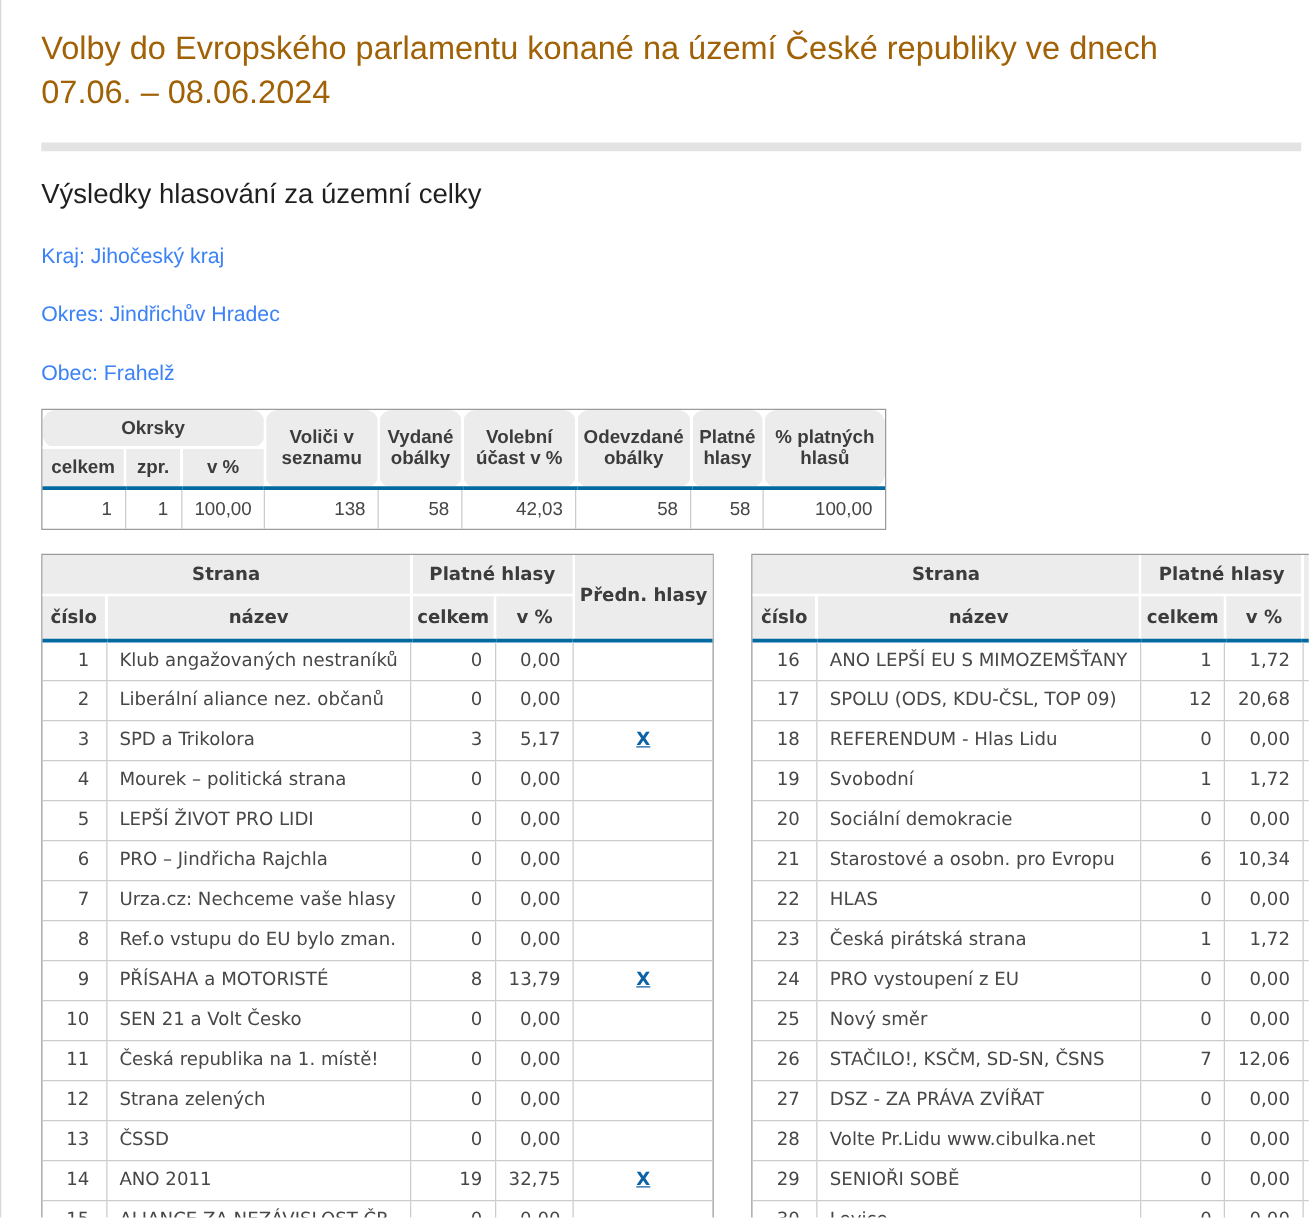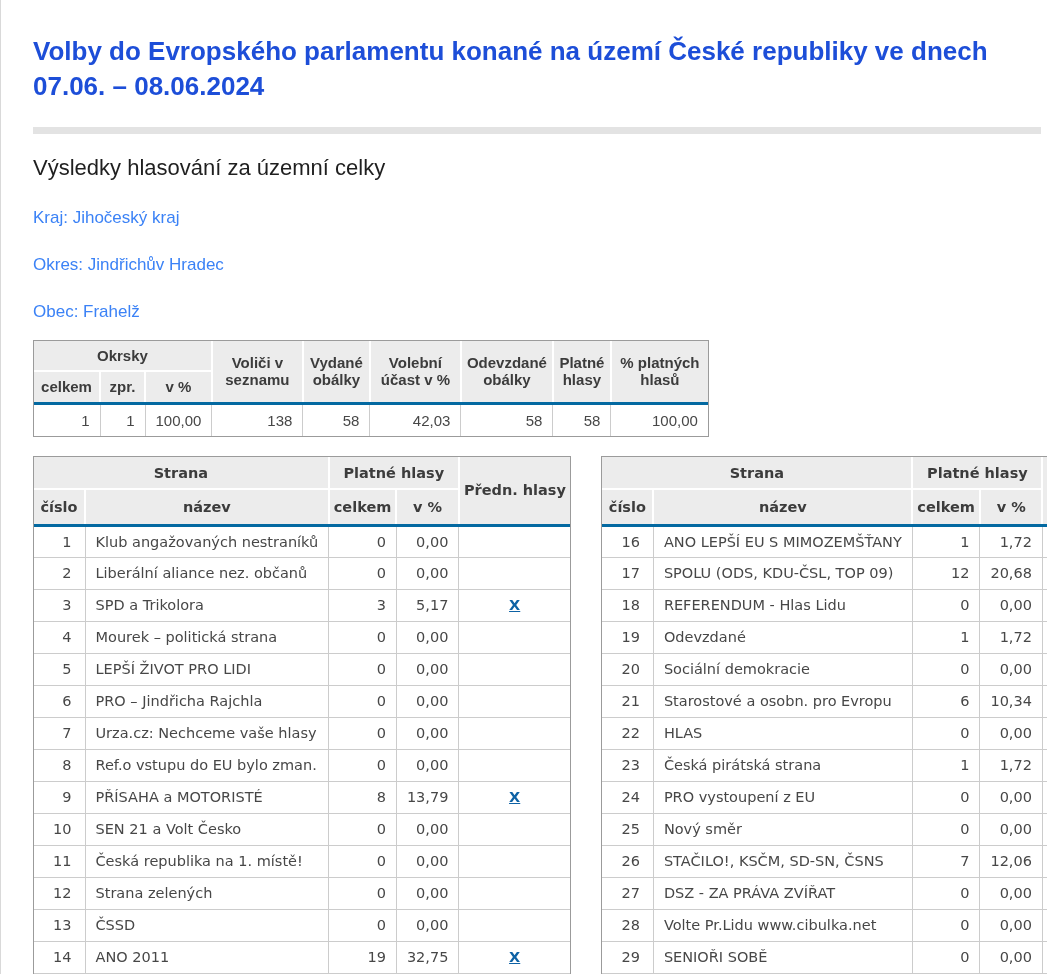--- a/index.html
+++ b/index.html
@@ -8,25 +8,25 @@
     width: 1047px; height: 974px;
     background: #ffffff;
     border-left: 1px solid #d9d9d9;
     font-family: "Liberation Sans", sans-serif;
     color: #2e2e2e;
     overflow: hidden;
   }
   .content { padding-left: 32px; }
 
   h1.page-title {
-    color: #1d4ed8;
+    color: #a16207;
     font-size: 26px;
     line-height: 35px;
-    font-weight: bold;
-    margin: 34px 0 0 0;
+    font-weight: normal;
+    margin: 21px 0 0 0;
     letter-spacing: 0;
   }
   h1.page-title span { display: block; }
 
   .divider {
     width: 1008px; height: 7px;
     background: #e3e3e3;
     margin-top: 23px;
   }
 
@@ -70,21 +70,21 @@
     border: 1px solid #cccccc;
     color: #474747;
     padding: 3px 10px;
     white-space: nowrap;
     overflow: hidden;
   }
 
   
   .summary th { font-family: "Liberation Sans", sans-serif; font-size: 15px; }
   .summary td { font-family: "Liberation Sans", sans-serif; font-size: 15px; text-align: right; height: 33px; }
-  .summary thead tr.r1 th { height: 30px; }
+  .summary thead tr.r1 th { height: 30px; border-radius: 11px; }
   .summary thead tr.r2 th { height: 32px; }
 
   
   .party th { font-family: "DejaVu Sans", sans-serif; font-size: 14.5px; }
   .party td { font-family: "DejaVu Sans", sans-serif; font-size: 14.5px; height: 32px; }
   .party thead tr.r1 th { height: 32px; margin-top: 48px; }
   .party thead tr.r2 th { height: 36px; }
   .party td.td-num   { text-align: right; padding-right: 13px; }
   .party td.td-name  { text-align: left;  padding-left: 10px; }
   .party td.td-total { text-align: right; padding-right: 10px; }
@@ -334,21 +334,21 @@
             </tr>
             <tr>
               <td class="td-num">18</td>
               <td class="td-name">REFERENDUM - Hlas Lidu</td>
               <td class="td-total">0</td>
               <td class="td-pct">0,00</td>
               <td class="td-pref"></td>
             </tr>
             <tr>
               <td class="td-num">19</td>
-              <td class="td-name">Odevzdané</td>
+              <td class="td-name">Svobodní</td>
               <td class="td-total">1</td>
               <td class="td-pct">1,72</td>
               <td class="td-pref"></td>
             </tr>
             <tr>
               <td class="td-num">20</td>
               <td class="td-name">Sociální demokracie</td>
               <td class="td-total">0</td>
               <td class="td-pct">0,00</td>
               <td class="td-pref"></td>

